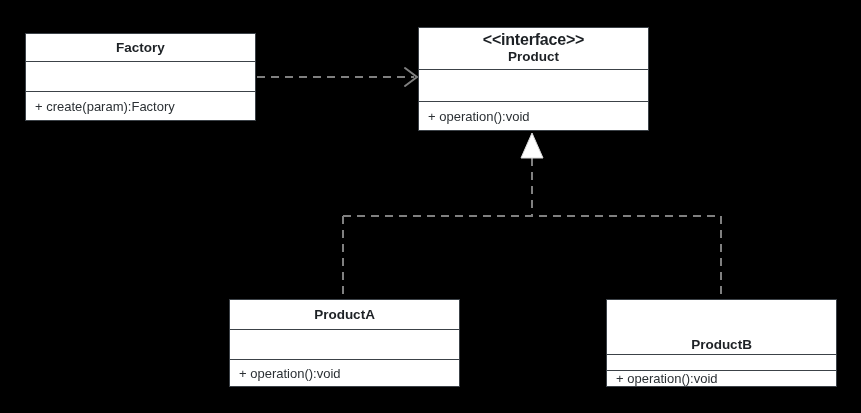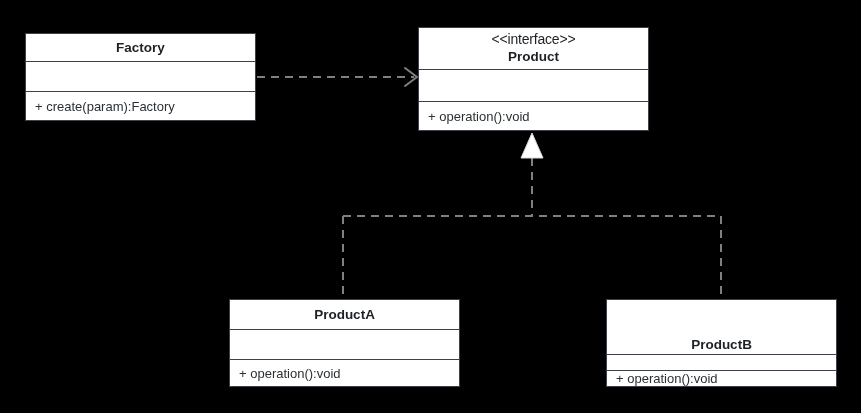--- a/index.html
+++ b/index.html
@@ -40,22 +40,22 @@
     justify-content: center;
     border-bottom: 1px solid #3c4248;
     color: #1d2125;
     font-weight: bold;
     font-size: 13.5px;
     line-height: 17px;
     text-align: center;
     padding: 0 4px;
   }
   .uml-stereotype {
-    font-weight: normal;
-    font-size: 14px;
+    font-weight: bold;
+    font-size: 16px;
     line-height: 17px;
     letter-spacing: -0.2px;
   }
   .uml-name {
     font-weight: bold;
     font-size: 13.5px;
     line-height: 18px;
   }
   .uml-attrs {
     box-sizing: border-box;

